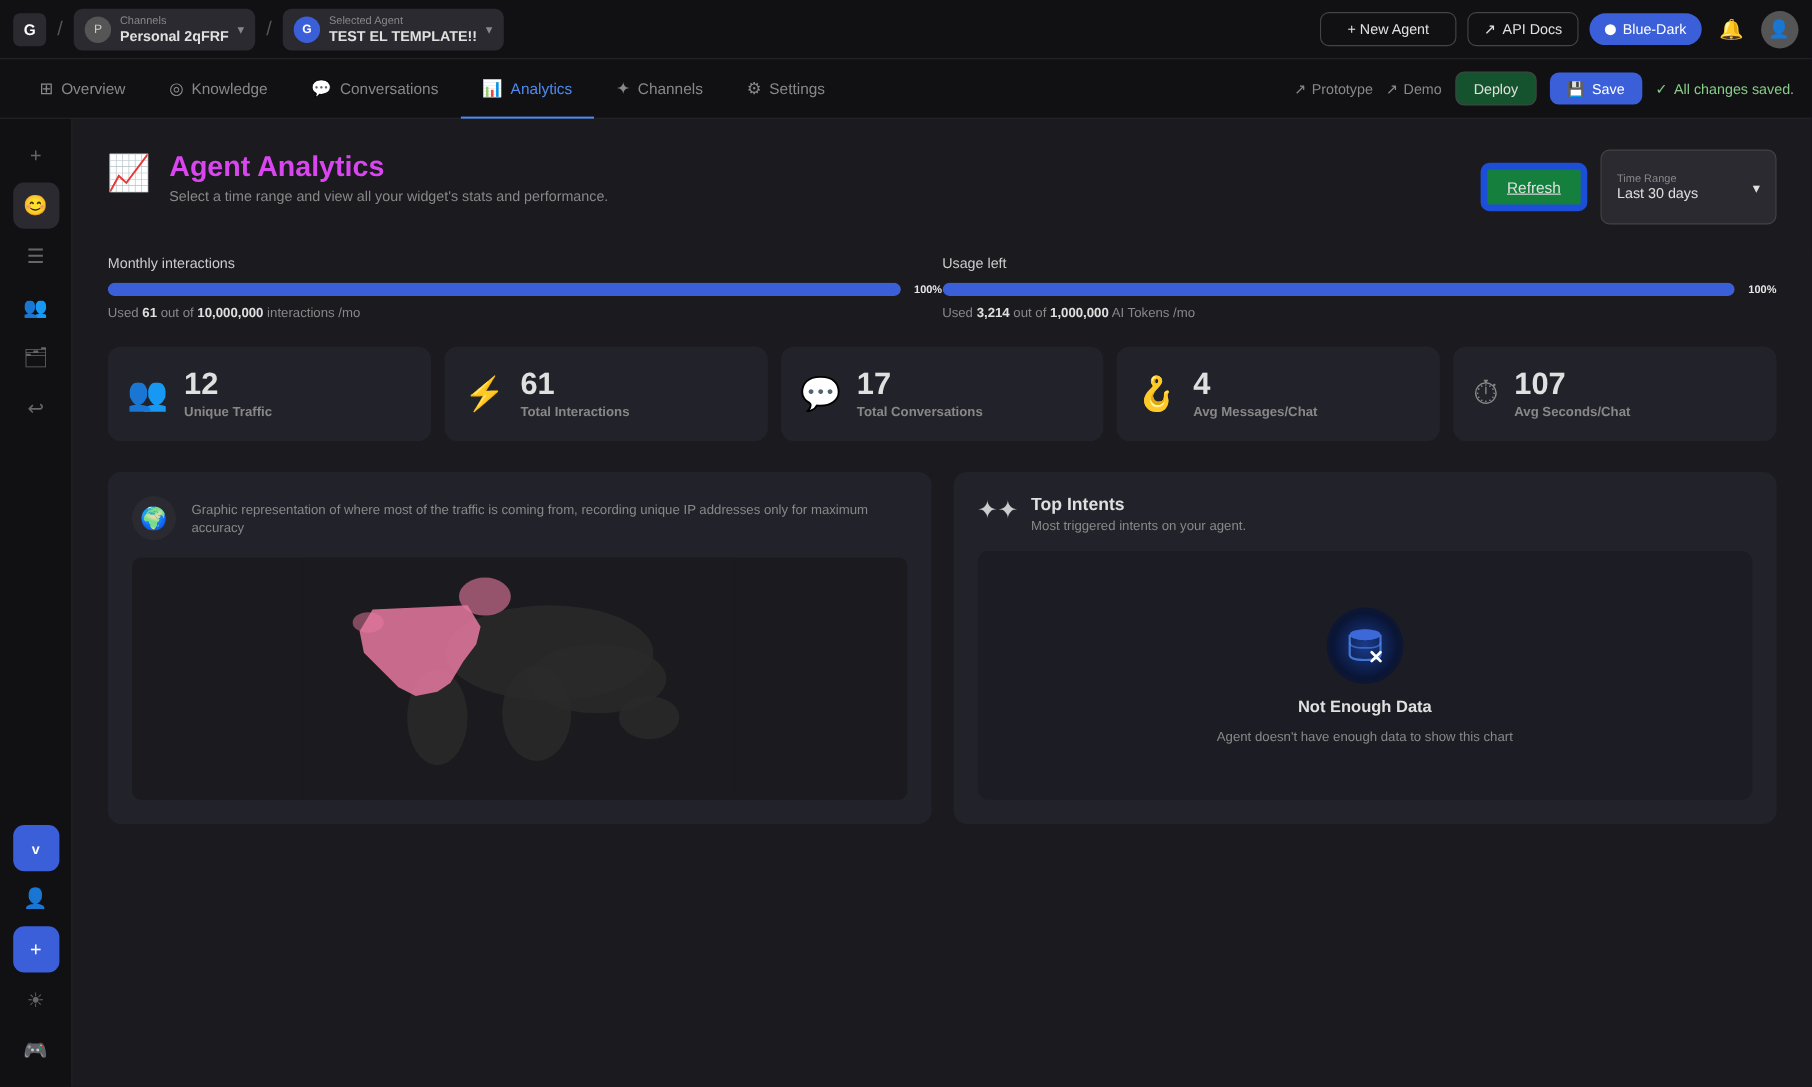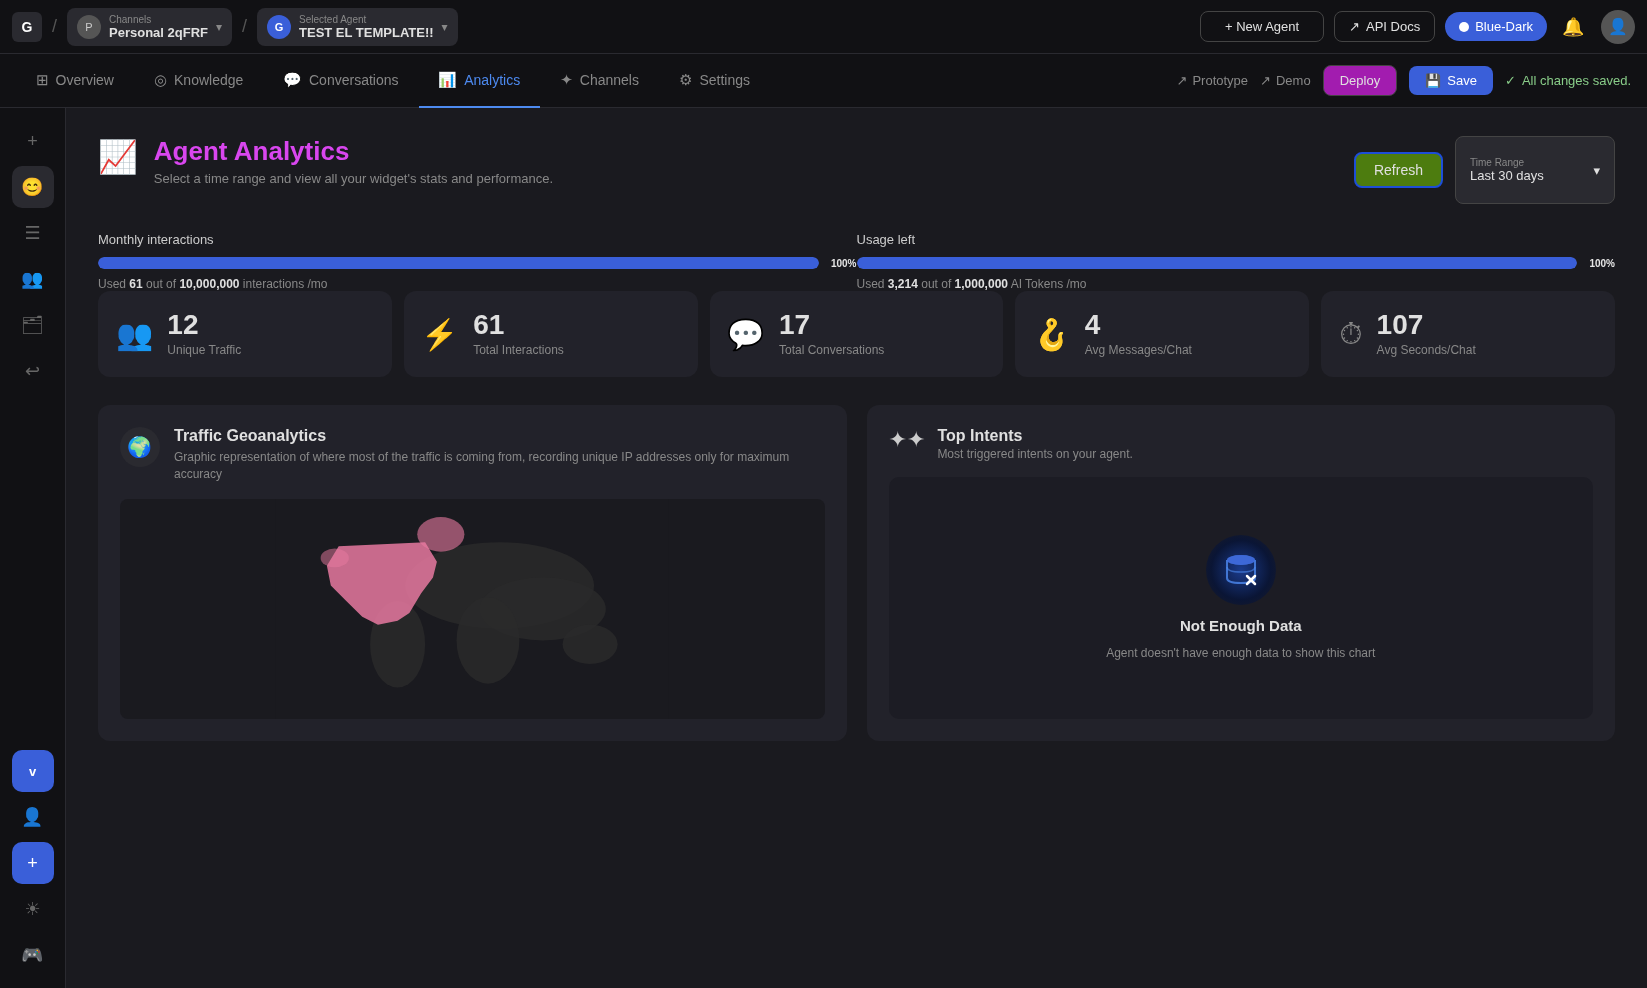--- a/index.html
+++ b/index.html
@@ -104,21 +104,21 @@
       padding: 0 20px; height: 54px;
       color: #888; font-size: 14px; cursor: pointer;
       border-bottom: 2px solid transparent;
       white-space: nowrap;
     }
     .nav-tab.active { color: #4d8af0; border-bottom-color: #4d8af0; }
     .nav-tab-icon { font-size: 15px; }
     .nav-tab-actions { margin-left: auto; display: flex; align-items: center; gap: 12px; }
     .nav-link { color: #888; font-size: 13px; cursor: pointer; display: flex; align-items: center; gap: 5px; }
     .btn-deploy {
-      background: #a21caf; border: 1px solid #444;
+      background: #14532d; border: 1px solid #444;
       color: #e0e0e0; border-radius: 8px; padding: 7px 16px;
       font-size: 13px; cursor: pointer;
     }
     .btn-save {
       background: #3a5fd9; border: none;
       color: #fff; border-radius: 8px; padding: 7px 16px;
       font-size: 13px; cursor: pointer; display: flex; align-items: center; gap: 6px;
     }
     .all-saved {
       display: flex; align-items: center; gap: 6px;
@@ -165,38 +165,38 @@
       margin-bottom: 28px;
     }
     .analytics-title-row { display: flex; align-items: flex-start; gap: 16px; }
     .analytics-icon {
       font-size: 32px; color: #888; margin-top: 2px;
     }
     .analytics-title { font-size: 26px; font-weight: 700; color: #d946ef; }
     .analytics-subtitle { font-size: 13px; color: #888; margin-top: 4px; }
     .analytics-controls { display: flex; align-items: center; gap: 12px; }
     .btn-refresh {
-      background: #4d7c0f; border: 2px solid #1d4ed8;
+      background: #15803d; border: 6px solid #1d4ed8;
       color: #e0e0e0; border-radius: 8px; padding: 8px 18px;
-      font-size: 14px; cursor: pointer;
+      font-size: 14px; cursor: pointer; text-decoration: underline;
     }
     .time-range-select {
       background: #2a2a30; border: 1px solid #444;
       color: #e0e0e0; border-radius: 8px; padding: 20px 14px;
       font-size: 13px; cursor: pointer;
       display: flex; align-items: center; gap: 8px; min-width: 160px;
     }
     .time-range-select .tr-label { font-size: 10px; color: #888; display: block; }
     .time-range-select .tr-value { font-size: 13px; color: #e0e0e0; }
     .time-range-inner { flex: 1; }
 
     
     .usage-section {
       display: grid; grid-template-columns: 1fr 1fr;
-      
+      margin-bottom: 24px;
     }
     .usage-card { }
     .usage-label { font-size: 13px; color: #ccc; margin-bottom: 10px; }
     .usage-bar-row { display: flex; align-items: center; gap: 12px; margin-bottom: 8px; }
     .usage-bar-bg {
       flex: 1; height: 12px; background: #2a2a30; border-radius: 6px; overflow: hidden;
     }
     .usage-bar-fill {
       height: 100%; border-radius: 6px; background: #3a5fd9;
     }
@@ -210,21 +210,21 @@
       gap: 12px; margin-bottom: 28px;
     }
     .stat-card {
       background: #22222a; border-radius: 12px;
       padding: 20px 18px;
       display: flex; align-items: center; gap: 14px;
     }
     .stat-card-icon { font-size: 30px; color: #888; flex-shrink: 0; }
     .stat-card-info { }
     .stat-card-value { font-size: 28px; font-weight: 700; color: #e0e0e0; line-height: 1; }
-    .stat-card-label { font-size: 12px; color: #888; margin-top: 4px; }
+    .stat-card-label { font-size: 12px; color: #888; margin-top: 4px; font-weight: bold; }
 
     
     .lower-section {
       display: grid; grid-template-columns: 1fr 1fr;
       gap: 20px;
     }
 
     
     .geo-card {
       background: #22222a; border-radius: 12px;
@@ -463,21 +463,20 @@
         </div>
       </div>
     </div>
 
     <div class="lower-section">
 
       <div class="geo-card">
         <div class="geo-header">
           <div class="geo-icon">🌍</div>
           <div>
-            <div class="geo-title">Traffic Geoanalytics</div>
             <div class="geo-subtitle">Graphic representation of where most of the traffic is coming from, recording unique IP addresses only for maximum accuracy</div>
           </div>
         </div>
         <div class="geo-map">
 
           <svg viewBox="0 0 500 280" class="geo-map-svg">
 
             <rect width="500" height="280" fill="#1a1a1f"></rect>
 
             <ellipse cx="285" cy="110" rx="120" ry="55" fill="#2a2a2a" opacity="0.8"></ellipse>

